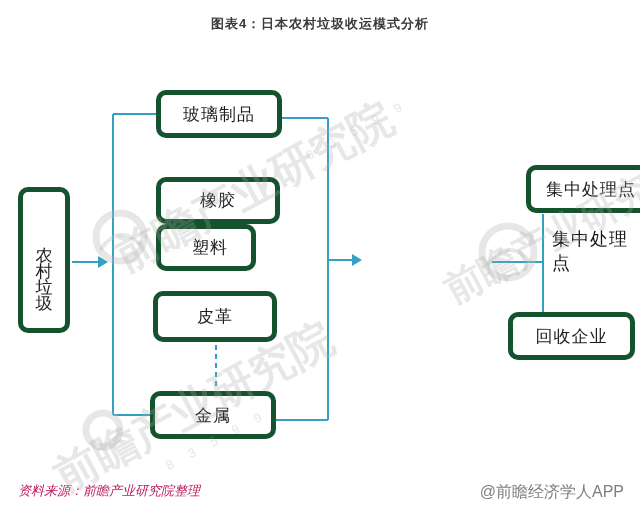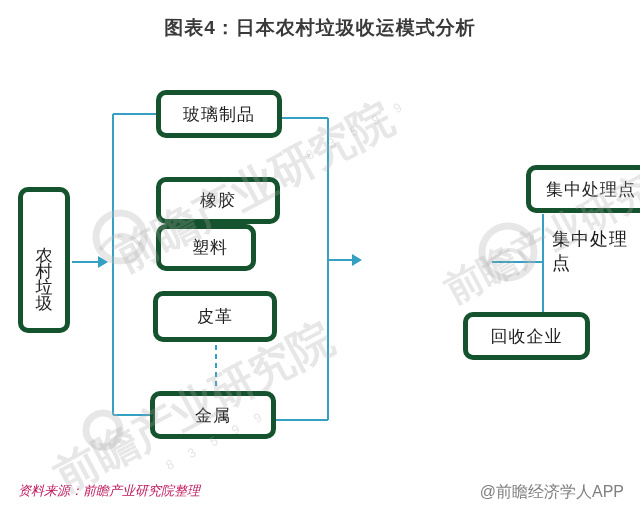--- a/index.html
+++ b/index.html
@@ -2,21 +2,21 @@
 <html><head>
 <meta charset="utf-8">
 <style>
   html,body { margin:0; padding:0; background:#fff; }
   #stage {
     position:relative; width:640px; height:514px; background:#ffffff;
     font-family:"Liberation Sans", sans-serif; overflow:hidden;
   }
   .title {
     position:absolute; top:15px; left:0; width:640px; text-align:center;
-    font-size:19px; font-weight:bold; color:#3a3a3a; letter-spacing:1px;
+    font-size:13px; font-weight:bold; color:#3a3a3a; letter-spacing:1px;
   }
   svg.lines { position:absolute; left:0; top:0; z-index:1; }
   .node {
     position:absolute; z-index:2; box-sizing:border-box;
     border:5px solid #14532d; border-radius:10px; background:#fff;
     display:flex; align-items:center; justify-content:center;
     font-size:17px; color:#1f1f1f; letter-spacing:1px;
   }
   .node.vertical {
     writing-mode:vertical-rl; text-orientation:upright;
@@ -84,21 +84,21 @@
 
   <div class="node" style="left:156px; top:224px; width:100px; height:47px;padding-left:8px;">塑料</div>
 
   <div class="node" style="left:153px; top:291px; width:124px; height:51px;">皮革</div>
 
   <div class="node" style="left:150px; top:391px; width:126px; height:48px;">金属</div>
 
 
   <div class="node" style="left:482px; top:165px; width:130px; height:48px;margin-left:44px;">集中处理点</div>
 
-  <div class="node" style="left:463px; top:312px; width:127px; height:48px;">回收企业</div>
+  <div class="node" style="left:508px; top:312px; width:127px; height:48px;">回收企业</div>
 
   <div class="edge-label" style="left:552px; top:227px;">集中处理点</div>
 
 
   <div class="footer-src">资料来源：前瞻产业研究院整理</div>
   <div class="footer-credit">@前瞻经济学人APP</div>
 
   <div class="wm-layer">
     <svg width="640" height="514" viewBox="0 0 640 514">
       <g stroke="rgba(185,185,185,0.35)" stroke-width="7" fill="none">

